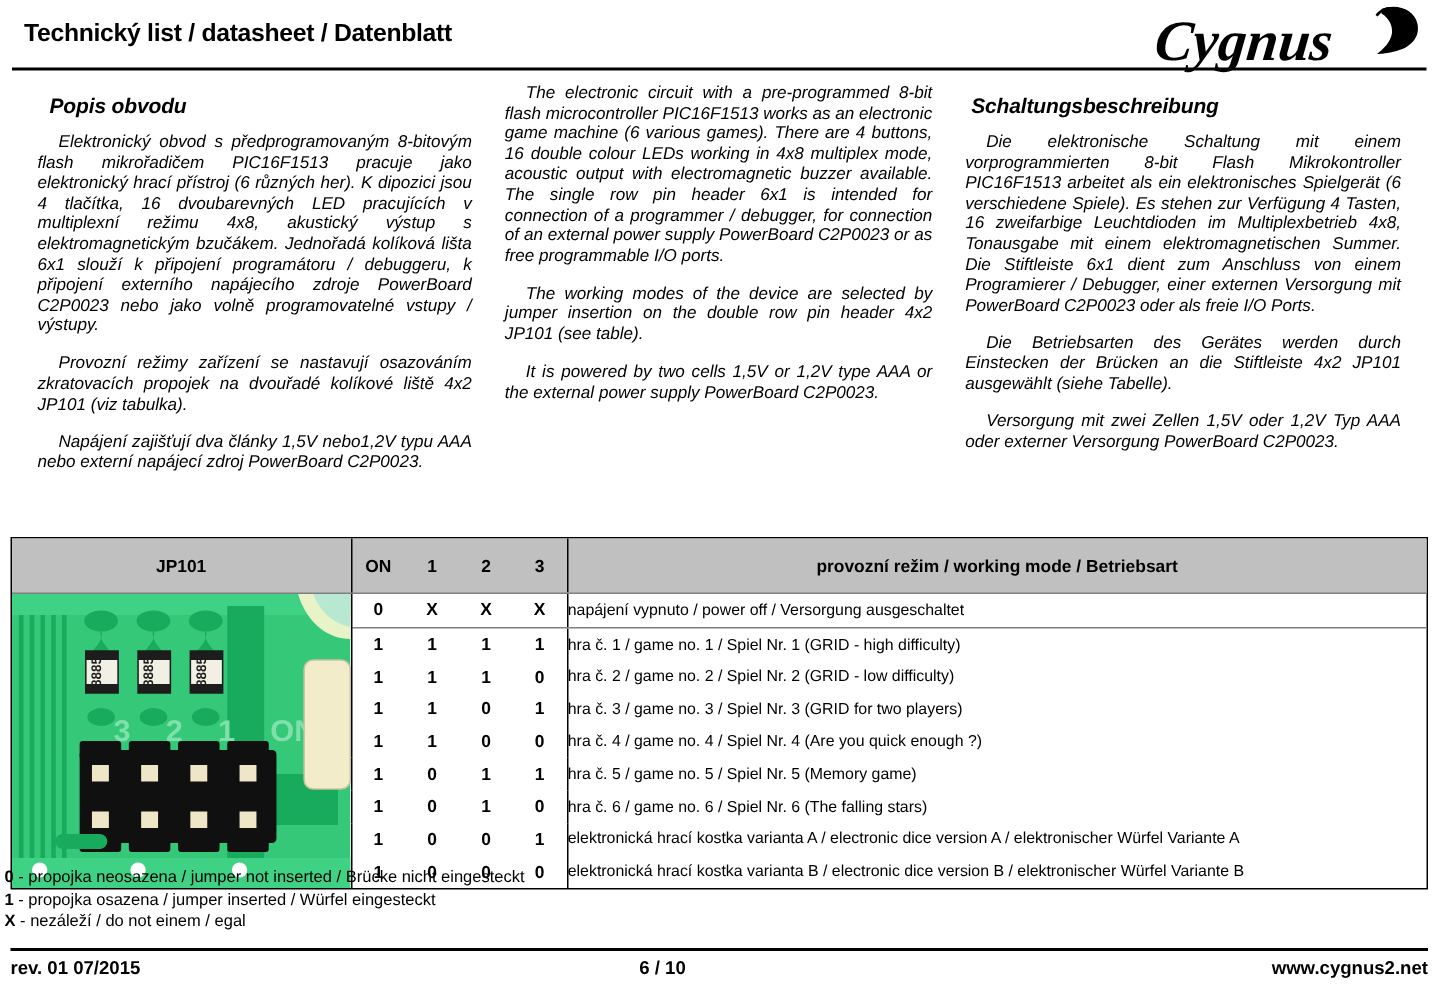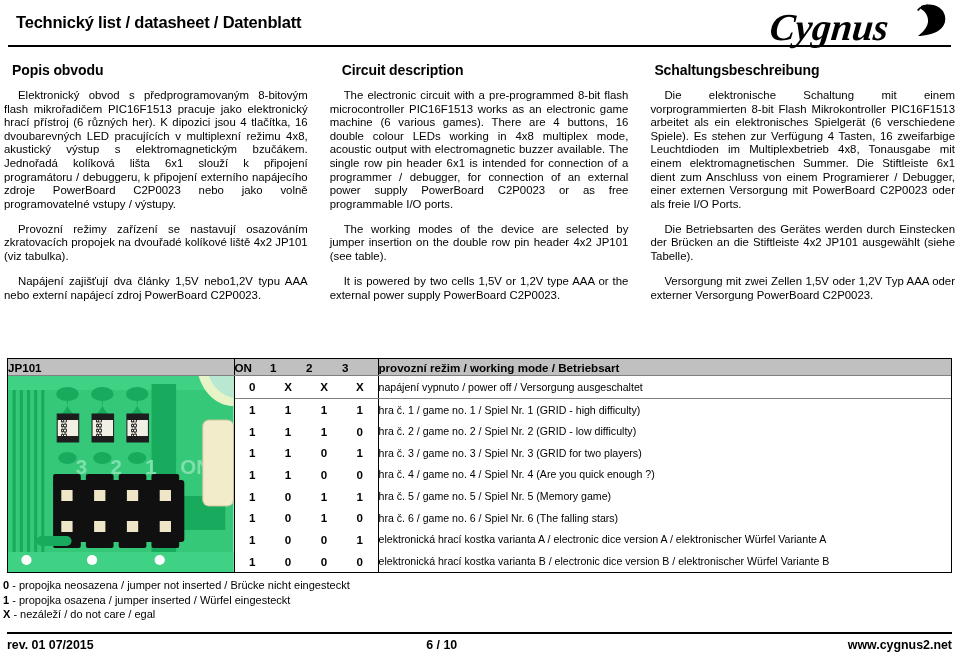--- a/index.html
+++ b/index.html
@@ -48,23 +48,24 @@
   }
   .logo svg { display: block; }
 
   
   .columns {
     position: absolute;
     top: 56px;
     left: 0;
     right: 0;
     display: flex;
-    padding: 0 4px;
+    padding: 0 25px;
     box-sizing: border-box;
     gap: 4px;
+    font-style: italic;
   }
   .col {
     box-sizing: border-box;
   }
   .col-cz { width: 327px; padding-right: 18px; }
   .col-en { width: 322px; padding-right: 18px; }
   .col-de { width: 310px; }
 
   .col-heading {
     font-size: 14px;
@@ -98,24 +99,24 @@
     width: 100%;
     table-layout: fixed;
   }
   table.modes th, table.modes td {
     padding: 0;
     vertical-align: middle;
   }
   .hdr-row th {
     background: #c0c0c0;
     border-bottom: 1px solid #808080;
-    height: 16px;
+    height: 36px;
     font-size: 11.6px;
     font-weight: bold;
-    text-align: left;
+    text-align: center;
   }
   .hdr-row th.jp {
     border-right: 1px solid #000;
   }
   .hdr-row th.bitcol { font-size: 11.6px; }
   .hdr-row th.mode {
     border-left: 1px solid #000;
   }
 
   td.pcb-cell {
@@ -198,21 +199,20 @@
 <div class="columns">
 
   <div class="col col-cz">
     <div class="col-heading">Popis obvodu</div>
     <p class="para">Elektronický obvod s předprogramovaným 8-bitovým flash mikrořadičem PIC16F1513 pracuje jako elektronický hrací přístroj (6 různých her). K dipozici jsou 4 tlačítka, 16 dvoubarevných LED pracujících v multiplexní režimu 4x8, akustický výstup s elektromagnetickým bzučákem. Jednořadá kolíková lišta 6x1 slouží k připojení programátoru / debuggeru, k připojení externího napájecího zdroje PowerBoard C2P0023 nebo jako volně programovatelné vstupy / výstupy.</p>
     <p class="para">Provozní režimy zařízení se nastavují osazováním zkratovacích propojek na dvouřadé kolíkové liště 4x2 JP101 (viz tabulka).</p>
     <p class="para">Napájení zajišťují dva články 1,5V nebo1,2V typu AAA nebo externí napájecí zdroj PowerBoard C2P0023.</p>
   </div>
 
   <div class="col col-en">
-    <div class="col-heading">Circuit description</div>
     <p class="para">The electronic circuit with a pre-programmed 8-bit flash microcontroller PIC16F1513 works as an electronic game machine (6 various games). There are 4 buttons, 16 double colour LEDs working in 4x8 multiplex mode, acoustic output with electromagnetic buzzer available. The single row pin header 6x1 is intended for connection of a programmer / debugger, for connection of an external power supply PowerBoard C2P0023 or as free programmable I/O ports.</p>
     <p class="para">The working modes of the device are selected by jumper insertion on the double row pin header 4x2 JP101 (see table).</p>
     <p class="para">It is powered by two cells 1,5V or 1,2V type AAA or the external power supply PowerBoard C2P0023.</p>
   </div>
 
   <div class="col col-de">
     <div class="col-heading">Schaltungsbeschreibung</div>
     <p class="para">Die elektronische Schaltung mit einem vorprogrammierten 8-bit Flash Mikrokontroller PIC16F1513 arbeitet als ein elektronisches Spielgerät (6 verschiedene Spiele). Es stehen zur Verfügung 4 Tasten, 16 zweifarbige Leuchtdioden im Multiplexbetrieb 4x8, Tonausgabe mit einem elektromagnetischen Summer. Die Stiftleiste 6x1 dient zum Anschluss von einem Programierer / Debugger, einer externen Versorgung mit PowerBoard C2P0023 oder als freie I/O Ports.</p>
     <p class="para">Die Betriebsarten des Gerätes werden durch Einstecken der Brücken an die Stiftleiste 4x2 JP101 ausgewählt (siehe Tabelle).</p>
     <p class="para">Versorgung mit zwei Zellen 1,5V oder 1,2V Typ AAA oder externer Versorgung PowerBoard C2P0023.</p>
@@ -405,21 +405,21 @@
 </div>
 
 <div class="legend">
   <div>
     <span class="key">0</span><span> - propojka neosazena / jumper not inserted / Brücke nicht eingesteckt</span>
   </div>
   <div>
     <span class="key">1</span><span> - propojka osazena / jumper inserted / Würfel eingesteckt</span>
   </div>
   <div>
-    <span class="key">X</span><span> - nezáleží / do not care / egal</span>
+    <span class="key">X</span><span> - nezáleží / do not einem / egal</span>
   </div>
 </div>
 
 <div class="footer">
   <div class="footer-rule"></div>
   <div class="footer-row">
     <div class="footer-left">rev. 01  07/2015</div>
     <div class="footer-center">6 / 10</div>
     <div class="footer-right">www.cygnus2.net</div>
   </div>

